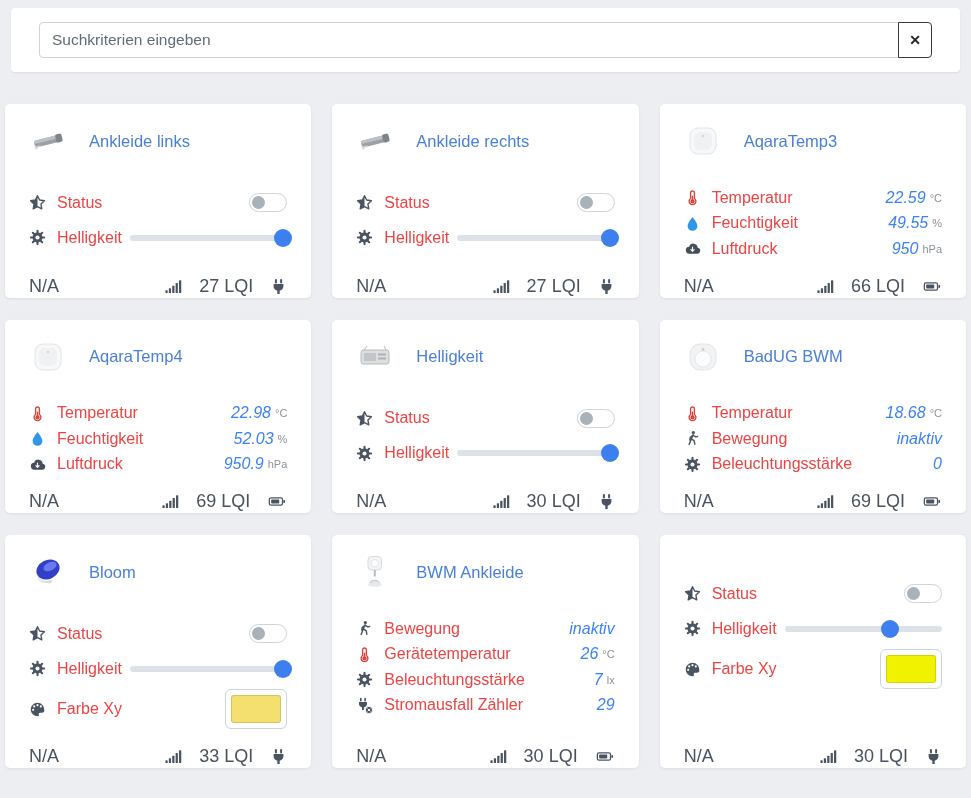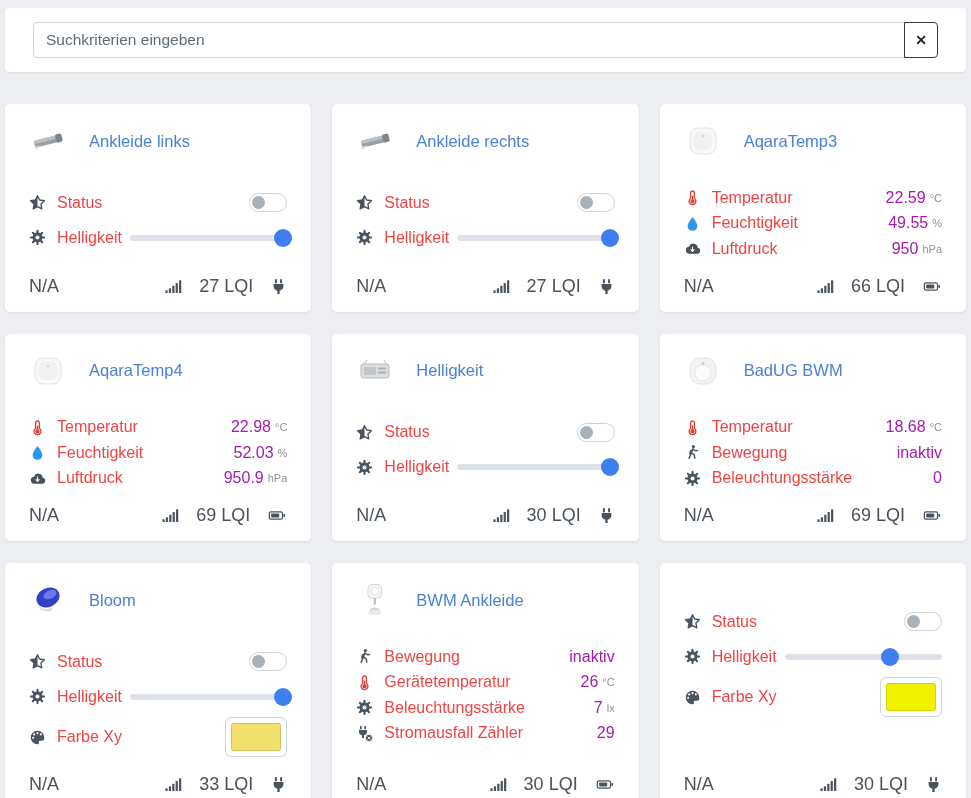--- a/index.html
+++ b/index.html
@@ -4,21 +4,21 @@
 <style>
   html,body{margin:0;padding:0;}
   body{
     width:971px;height:798px;overflow:hidden;
     background:#edeef1;
     font-family:"Liberation Sans",sans-serif;
     color:#3f4954;
   }
   
   .search-card{
-    margin:8px 5px 0;background:#fff;border-radius:4px;
+    margin:8px 11px 0;background:#fff;border-radius:4px;
     box-shadow:0 1px 2px rgba(0,0,0,.08);
     padding:14px 28px;height:64px;box-sizing:border-box;
     display:flex;align-items:center;
   }
   .input-group{display:flex;flex:1;}
   .search-input{
     flex:1;height:36px;box-sizing:border-box;
     border:1px solid #ced4da;border-radius:4px 0 0 4px;
     padding:0 12px;font-size:15.5px;color:#495057;outline:none;
     font-family:"Liberation Sans",sans-serif;
@@ -32,34 +32,34 @@
     display:flex;align-items:center;justify-content:center;
   }
   
   .grid{
     display:grid;grid-template-columns:repeat(3,1fr);
     gap:22px 21px;margin:32px 5px 8px;
   }
   .card{
     background:#fff;border-radius:5px;
     box-shadow:0 1px 3px rgba(0,0,0,.07);
-    padding:17px 24px 15px;box-sizing:border-box;
+    padding:17px 24px 1px;box-sizing:border-box;
     display:flex;flex-direction:column;
   }
   .card-head{display:flex;align-items:center;gap:22px;min-height:40px;}
   .dev{width:38px;height:38px;flex:none;display:inline-flex;}
   .title{color:#4a80d6;text-decoration:none;font-size:16.5px;}
   .rows{margin-top:24px;display:flex;flex-direction:column;}
   .row{display:flex;align-items:center;min-height:25.5px;font-size:16px;}
   .row.ctrl{min-height:35px;}
   .row.colorrow{min-height:46px;}
   .ric{width:17px;height:17px;margin-right:11px;flex:none;display:inline-flex;}
   .lbl{color:#ef4444;white-space:nowrap;}
   .spacer{flex:1;}
-  .val{color:#a21caf;}
+  .val{color:#3b82f6;font-style:italic;}
   .unit{font-size:11px;color:#8b939b;margin-left:4px;}
   
   .tgl{
     width:38px;height:19px;box-sizing:border-box;position:relative;
     border:1px solid #ced4da;border-radius:10px;background:#fff;cursor:pointer;flex:none;
   }
   .tgl::after{
     content:"";position:absolute;left:2px;top:2px;width:13px;height:13px;
     border-radius:50%;background:#a9b1b9;
   }

